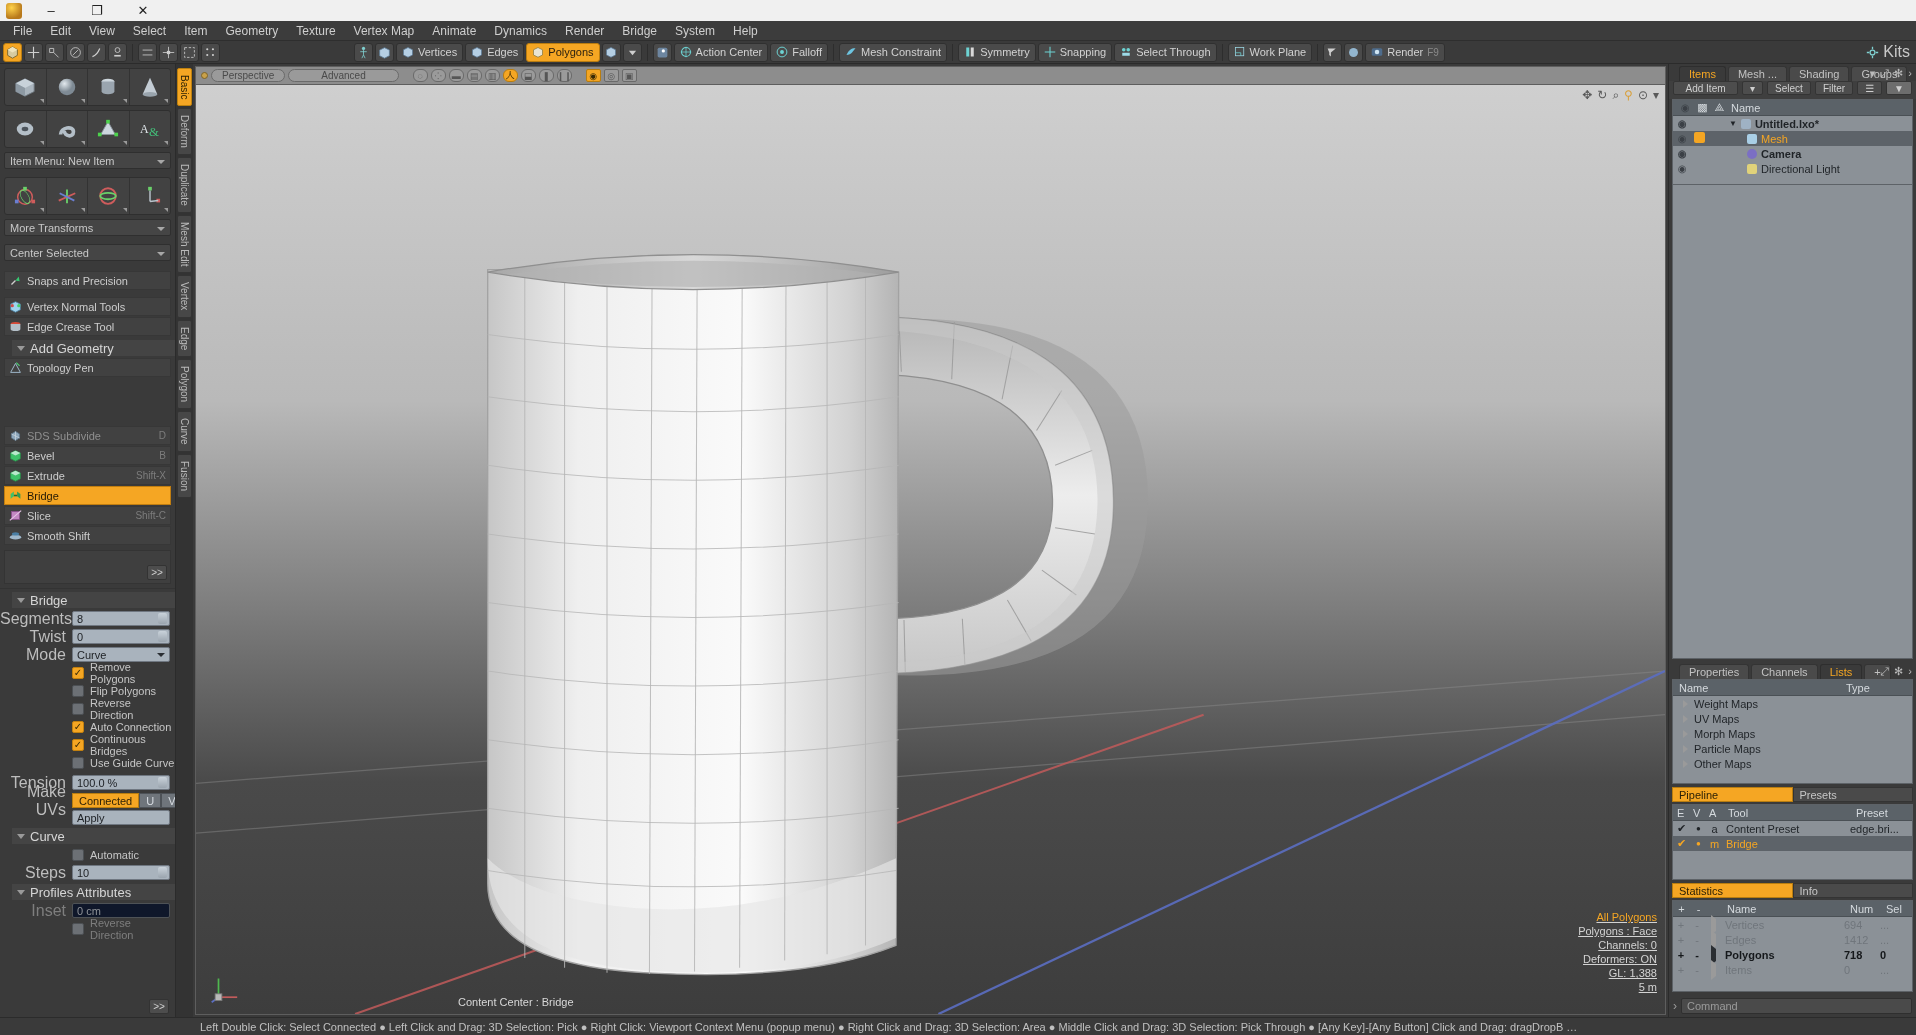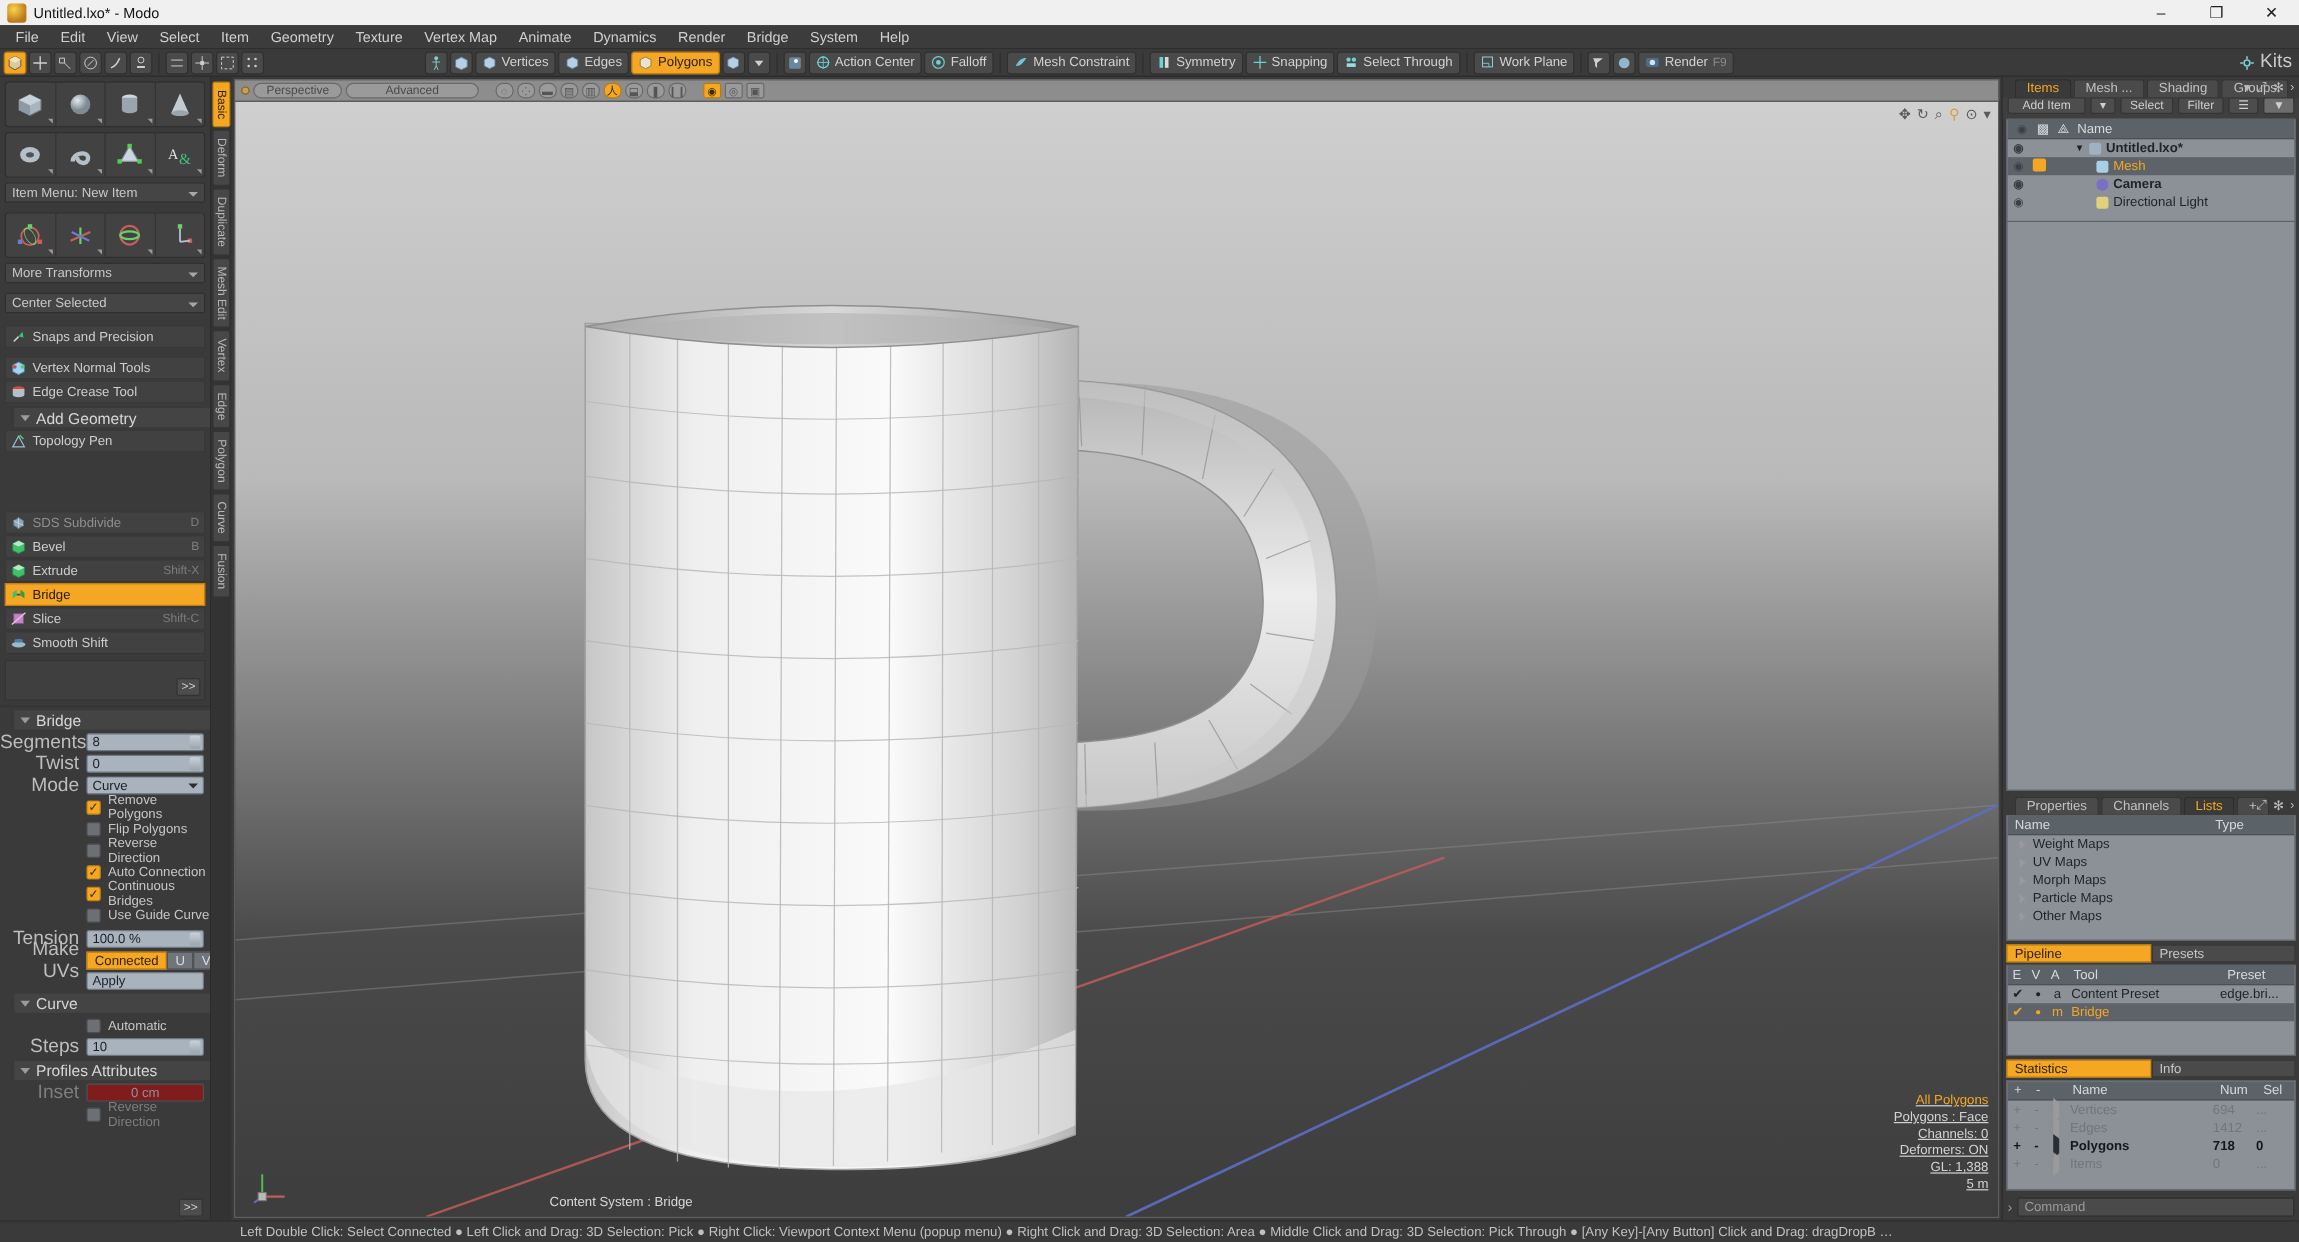--- a/index.html
+++ b/index.html
@@ -71,21 +71,21 @@
   .expandbtn{ width:20px;height:15px;background:#4d4d4d;border:1px solid #333;border-radius:2px;
               display:flex;align-items:center;justify-content:center;font-size:10px;color:#cfcfcf;}
 
   
   .propsec{ border-top:1px solid #333;}
   .prow{ display:flex; align-items:center; height:17px; margin-bottom:1px; }
   .plabel{ width:72px; text-align:right; padding-right:6px; font-size:16px; color:#bdbdbd; flex:0 0 auto;}
   .plabel.dim{ color:#7e7e7e;}
   .pfield{ flex:1 1 auto; height:15px; background:#a9b3bd; border:1px solid #6f7781; border-radius:2px;
            color:#1d2024; font-size:11px; display:flex; align-items:center; padding:0 4px; margin-right:5px; position:relative;}
-  .pfield.dimf{ background:#7f1d1d; color:#8e9297; border-color:#4e5256;justify-content:center;}
+  .pfield.dimf{ background:#0f172a; color:#8e9297; border-color:#4e5256;}
   .pfield .spin{ position:absolute; right:2px; top:1px; width:9px;height:11px;
      background:linear-gradient(#c9d2da,#9aa4ae); border-radius:2px;}
   .pfield .caret{ position:absolute; right:4px; top:5px; border-left:4px solid transparent;border-right:4px solid transparent;border-top:4px solid #2a2e33;}
   .cbrow{ display:flex; align-items:center; height:17px; margin-bottom:1px; padding-left:72px; gap:6px;}
   .cb{ width:12px;height:12px;border-radius:2px; background:#6c7075; border:1px solid #4c5054; flex:0 0 auto;}
   .cb.on{ background:#f5a623; border-color:#c2800f; color:#3a2a06; font-size:10px; display:flex;align-items:center;justify-content:center;}
   .cbtxt{ font-size:11px; color:#c6c6c6;}
   .cbtxt.dim{ color:#7e7e7e;}
   .segbtn{ display:flex; flex:1 1 auto; margin-right:5px; height:15px;}
   .segbtn > div{ flex:0 0 auto; background:#6f757b; border:1px solid #4d5257; color:#d8dde2;
@@ -161,21 +161,20 @@
   .statusbar{ height:18px; background:#3a3a3a; border-top:1px solid #2b2b2b; display:flex;
               align-items:center; font-size:11px; color:#c0c0c0; padding-left:200px; flex:0 0 auto;}
 </style>
 </head>
 <body>
 
 <div class="app">
 
   <div class="titlebar">
     <div class="tb-icon"></div>
-    <div class="tb-title">Untitled.lxo* - Modo</div>
     <div class="winbtns">
       <div class="winbtn">–</div>
       <div class="winbtn">❐</div>
       <div class="winbtn close">✕</div>
     </div>
   </div>
 
   <div class="menubar">
     <div class="mi">File</div>
     <div class="mi">Edit</div>
@@ -820,21 +819,21 @@
 
         <div class="vpstats">
           <div class="hl">All Polygons</div>
           <div>Polygons : Face</div>
           <div>Channels: 0</div>
           <div>Deformers: ON</div>
           <div>GL: 1,388</div>
           <div>5 m</div>
         </div>
 
-        <div class="vpfoot">Content System : Bridge</div>
+        <div class="vpfoot">Content Center : Bridge</div>
 
         <svg class="axisgiz" viewBox="0 0 40 40">
           <path d="M10 32 L10 10" stroke="#4fb84f" stroke-width="2"></path>
           <path d="M10 32 L32 32" stroke="#c25b5b" stroke-width="2"></path>
           <path d="M10 32 L2 38" stroke="#5b6ec2" stroke-width="2"></path>
           <rect x="6" y="28" width="8" height="8" fill="#b9b9b9" stroke="#777"></rect>
         </svg>
       </div>
     </div>
 

